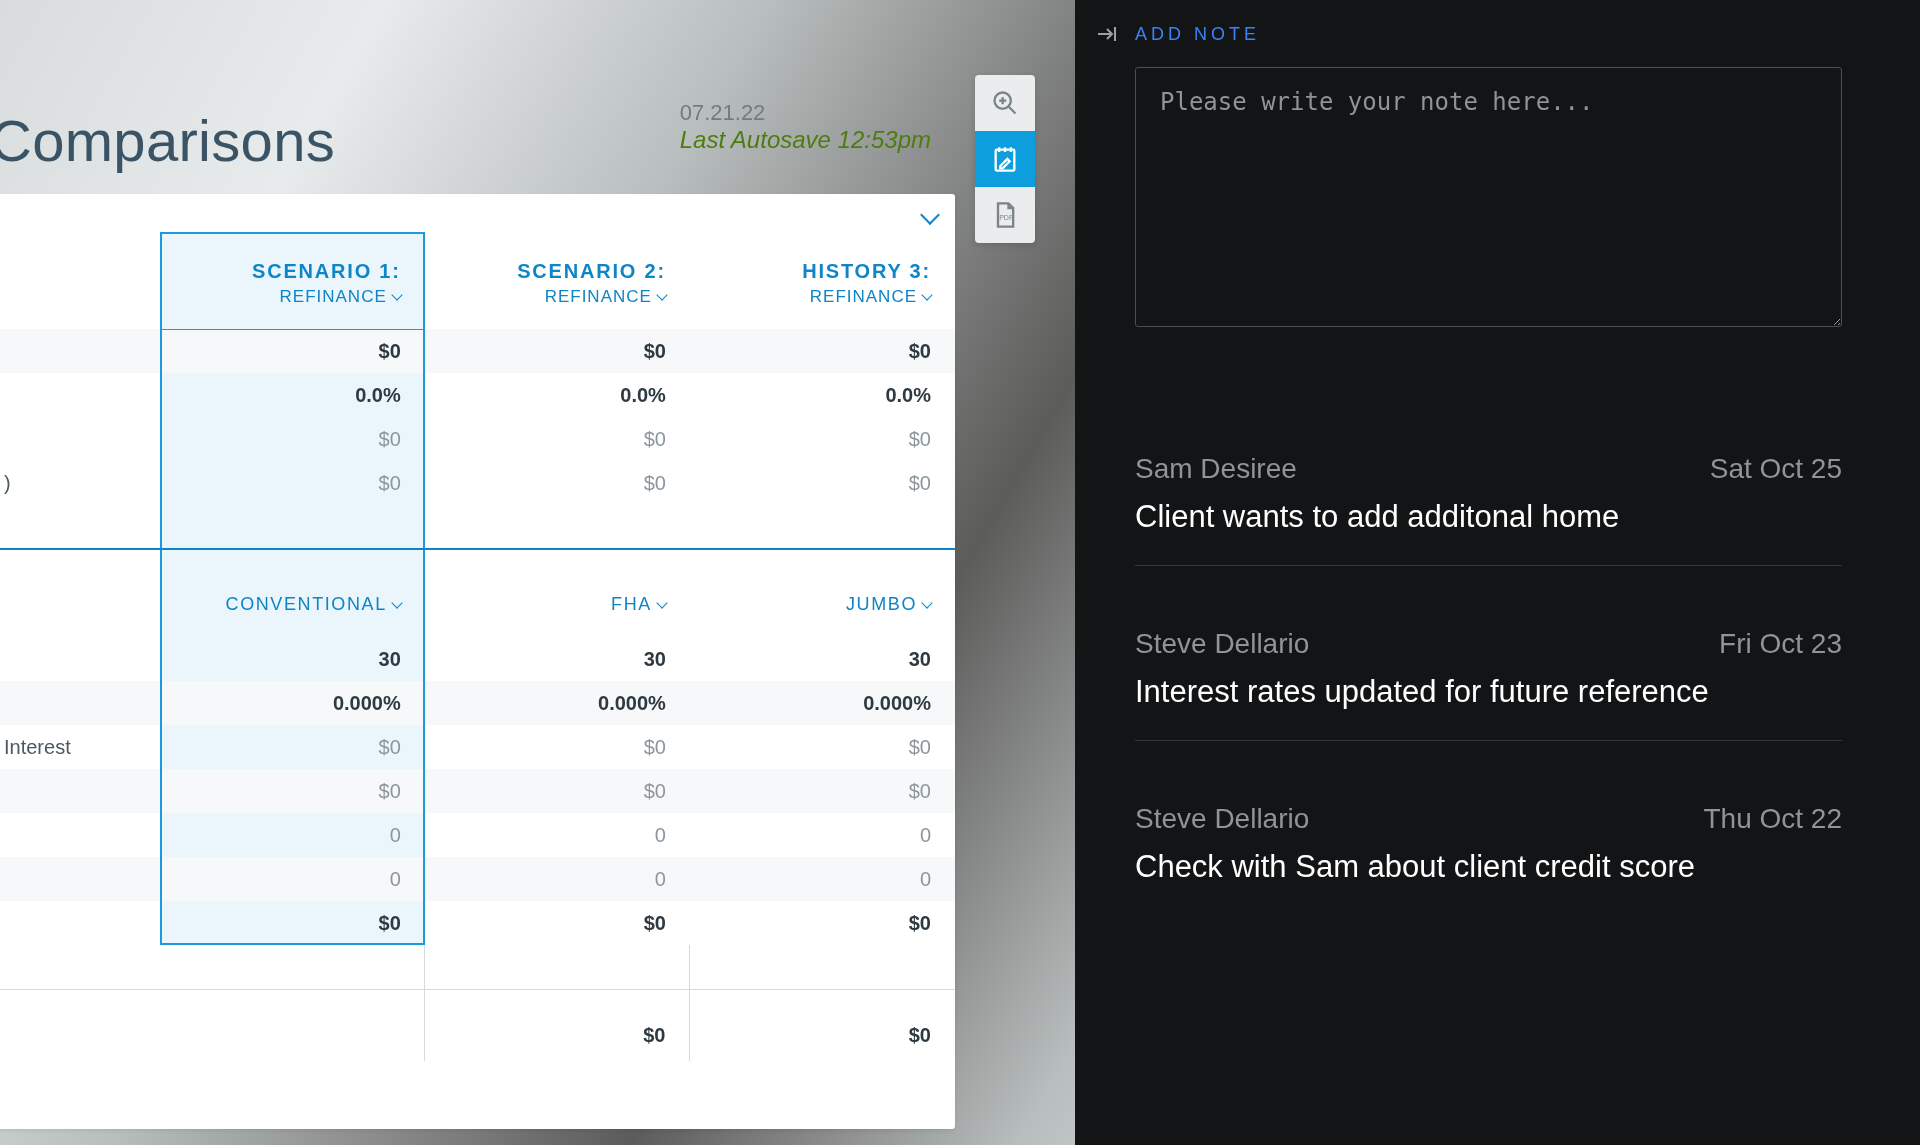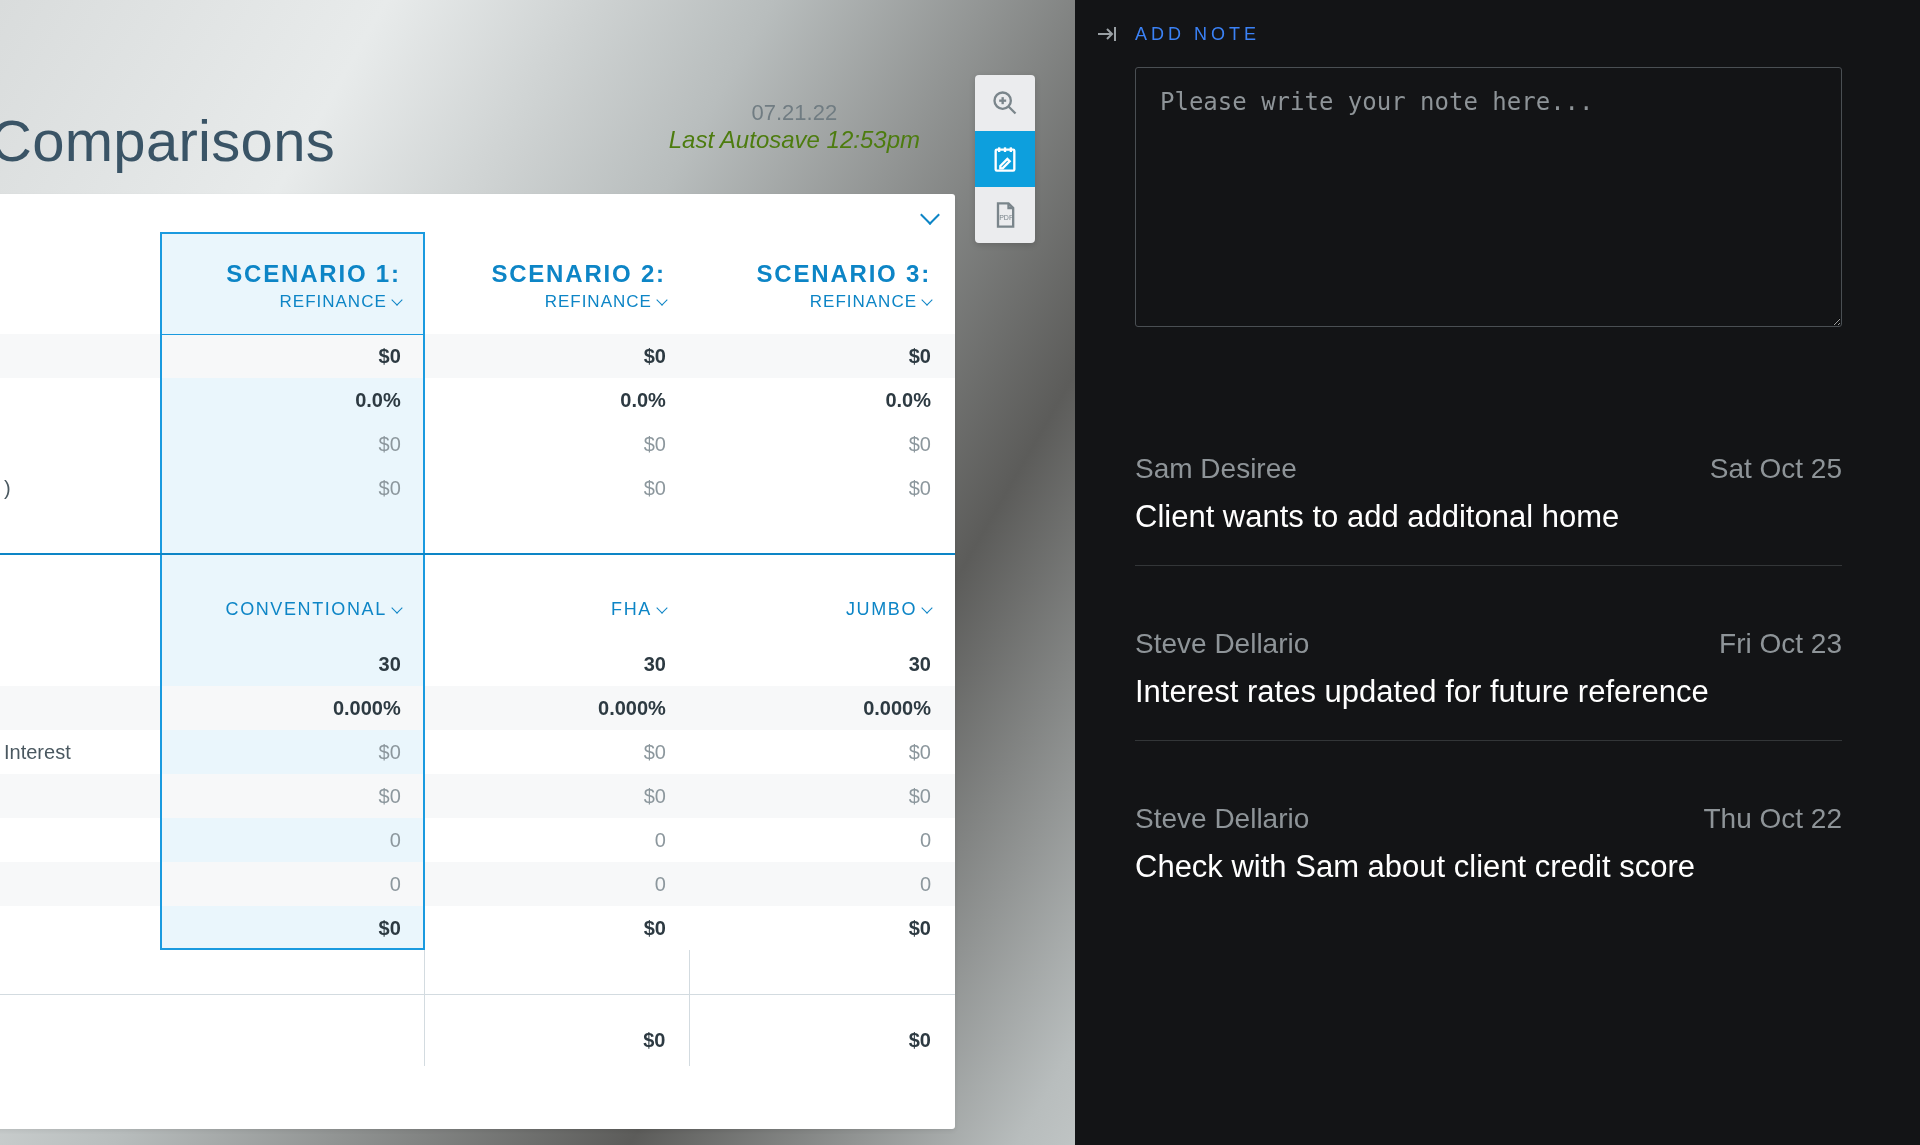--- a/index.html
+++ b/index.html
@@ -23,22 +23,22 @@
     font-weight: 300;
     color: #3a5466;
     letter-spacing: 0.3px;
     margin-left: -10px;           
     margin-bottom: 5px;
     white-space: nowrap;
   }
   .meta-right {
     position: absolute;
     top: 100px;
-    right: 155px;
-    text-align: center;
+    right: 144px;
+    text-align: left;
     color: #7f8a8f;
     font-style: italic;
   }
   .meta-date { font-size: 22px; font-style: normal; color: #707c82; }
   .meta-autosave { font-size: 24px; color: #4d7c0f; }
 
   
   .card {
     background: #fff;
     margin-top: 20px;
@@ -80,21 +80,21 @@
   col.col-sc    { width: 250px; }
   .sc-head {
     text-align: right;
     padding-top: 28px !important;
     padding-bottom: 22px !important;
   }
   .sc-title {
     color:#0d85c6;
     font-weight:600;
     letter-spacing: 1.8px;
-    font-size: 24px;
+    font-size: 20px;
   }
   .sc-sub {
     color:#0d85c6;
     font-size:17px;
     letter-spacing: 1px;
     margin-top: 4px;
   }
   .sc-sub .mini-chev, .loan-type .mini-chev {
     display:inline-block;
     width:8px; height:8px;
@@ -252,21 +252,21 @@
         <td class="lbl"></td>
         <td class="sc-head hl-top hl-bg">
           <div class="sc-title">SCENARIO 1:</div>
           <div class="sc-sub"><span>REFINANCE</span><span class="mini-chev"></span></div>
         </td>
         <td class="sc-head">
           <div class="sc-title">SCENARIO 2:</div>
           <div class="sc-sub"><span>REFINANCE</span><span class="mini-chev"></span></div>
         </td>
         <td class="sc-head">
-          <div class="sc-title">SCENARIO 3:</div>
+          <div class="sc-title">HISTORY 3:</div>
           <div class="sc-sub"><span>REFINANCE</span><span class="mini-chev"></span></div>
         </td>
       </tr>
 
       </tbody>
         <tbody id="rows-top">
           <tr class="zebra heavy">
             <td class="lbl"></td>
             <td class="hl-mid hl-extra hl-bg">$0</td>
             <td>$0</td>

